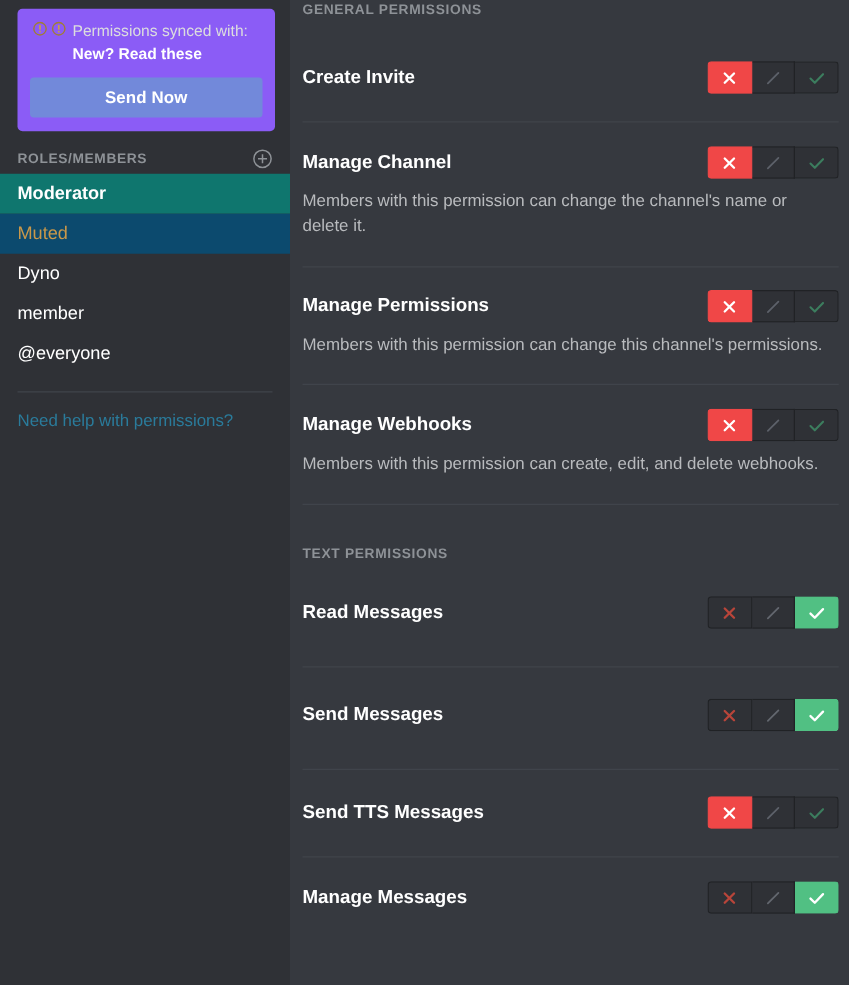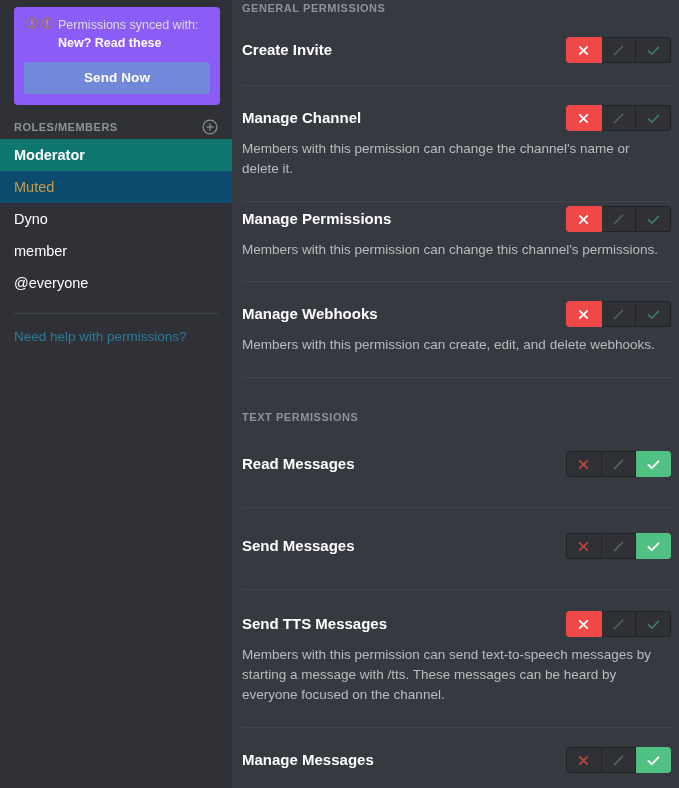--- a/index.html
+++ b/index.html
@@ -179,21 +179,21 @@
 
     <div class="sb-divider"></div>
 
     <a class="help-link">Need help with permissions?</a>
   </aside>
 
   <main class="main">
 
     <div class="section-head" style="margin-top:1px;">GENERAL PERMISSIONS</div>
 
-    <div class="perm-row" style="margin-top:22px;">
+    <div class="perm-row" style="margin-top:34px;">
       <div class="perm-top">
         <span class="perm-name">Create Invite</span>
         <div class="toggle state-deny">
           <div class="tg deny active">
             <svg width="13" height="13" viewBox="0 0 14 14">
                 <path d="M3 3 L11 11 M11 3 L3 11" stroke-width="2" stroke-linecap="round" fill="none"></path>
               </svg>
           </div>
           <div class="tg neutral">
             <svg width="15" height="15" viewBox="0 0 16 16">
@@ -230,21 +230,21 @@
                 <path d="M2.5 7.4 L6.2 11 L13.3 3.6" stroke-width="1.8" stroke-linecap="round" stroke-linejoin="round" fill="none"></path>
               </svg>
           </div>
         </div>
       </div>
       <div class="perm-desc">Members with this permission can change the channel's name or delete it.</div>
     </div>
 
     <div class="row-divider" style="margin-top:22px;"></div>
 
-    <div class="perm-row" style="margin-top:4px;">
+    <div class="perm-row" style="margin-top:18px;">
       <div class="perm-top">
         <span class="perm-name">Manage Permissions</span>
         <div class="toggle state-deny">
           <div class="tg deny active">
             <svg width="13" height="13" viewBox="0 0 14 14">
                 <path d="M3 3 L11 11 M11 3 L3 11" stroke-width="2" stroke-linecap="round" fill="none"></path>
               </svg>
           </div>
           <div class="tg neutral">
             <svg width="15" height="15" viewBox="0 0 16 16">
@@ -355,21 +355,20 @@
                 <path d="M3.5 12.5 L12.5 3.5" stroke-width="1.5" stroke-linecap="round" fill="none"></path>
               </svg>
           </div>
           <div class="tg allow">
             <svg width="15" height="13" viewBox="0 0 16 14">
                 <path d="M2.5 7.4 L6.2 11 L13.3 3.6" stroke-width="1.8" stroke-linecap="round" stroke-linejoin="round" fill="none"></path>
               </svg>
           </div>
         </div>
       </div>
-      <div class="perm-desc">Members with this permission can send text-to-speech messages by starting a message with /tts. These messages can be heard by everyone focused on the channel.</div>
     </div>
 
     <div class="row-divider" style="margin-top:22px;"></div>
 
     <div class="perm-row" style="margin-top:19px;">
       <div class="perm-top">
         <span class="perm-name">Manage Messages</span>
         <div class="toggle state-allow">
           <div class="tg deny">
             <svg width="13" height="13" viewBox="0 0 14 14">

